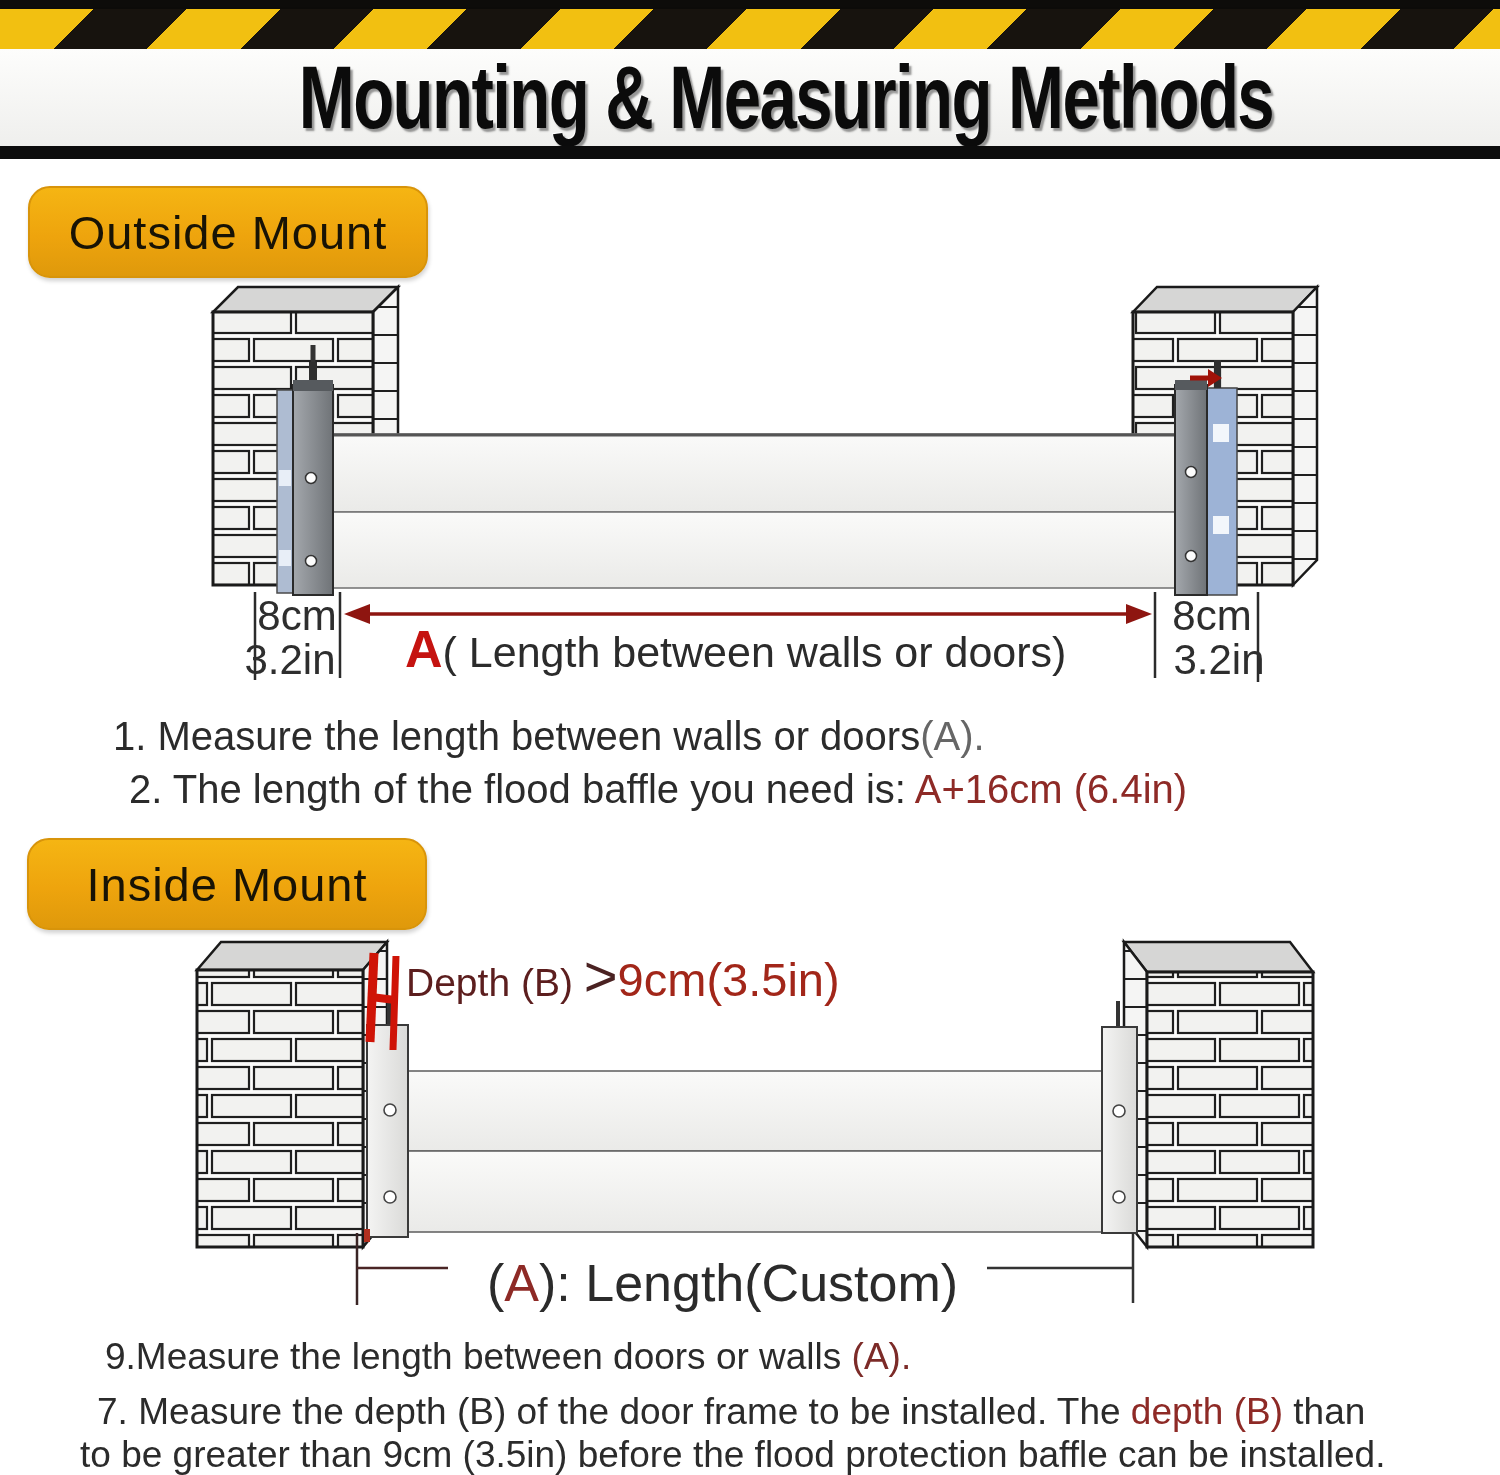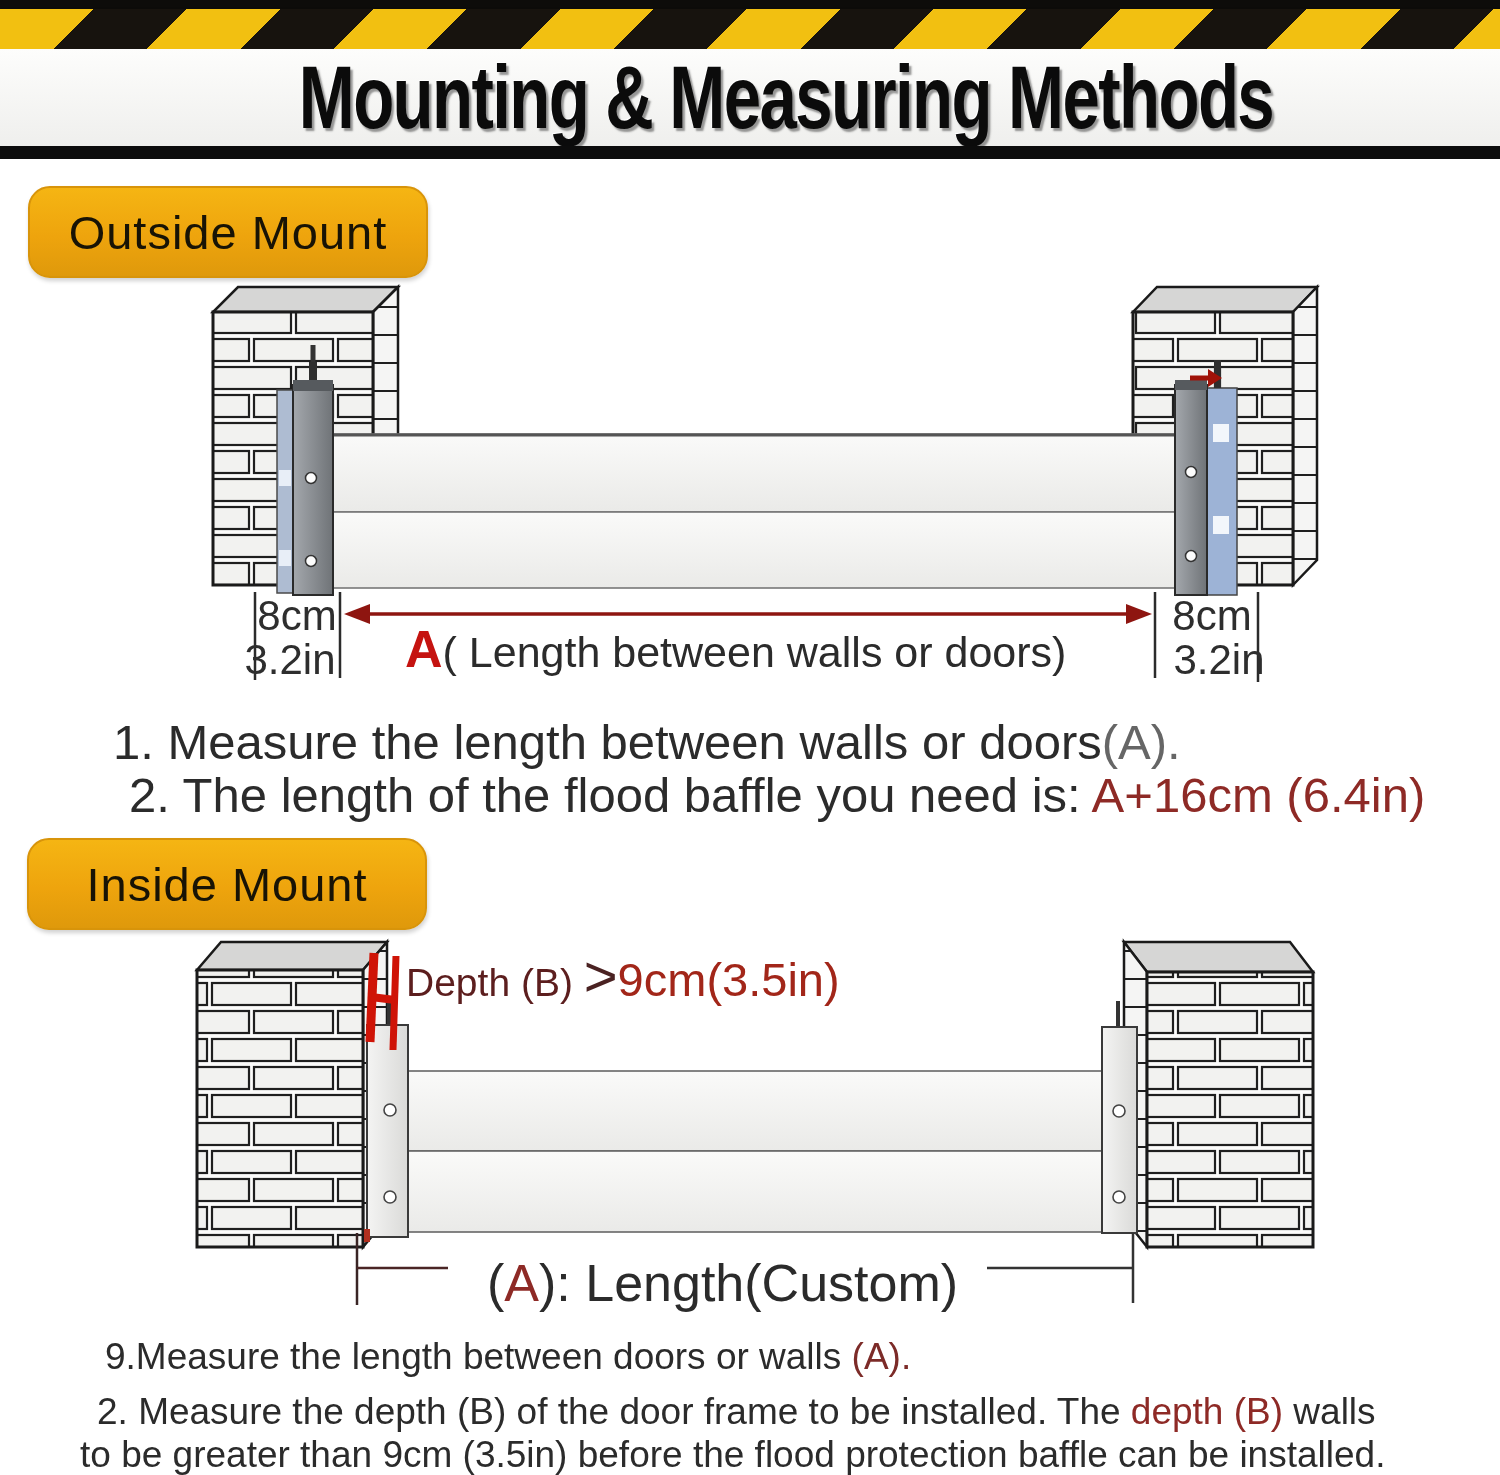--- a/index.html
+++ b/index.html
@@ -28,21 +28,21 @@
   #badge-outside{left:28px;top:186px;}
   #badge-inside{left:27px;top:838px;}
 
   
   svg{position:absolute;left:0;}
   svg text{font-family:"Liberation Sans",sans-serif;}
   #svg-outside{top:270px;}
   #svg-inside{top:930px;}
 
   
-  .step{position:absolute;font-size:49px;color:#2b2b2b;white-space:nowrap;}
+  .step{position:absolute;font-size:40px;color:#2b2b2b;white-space:nowrap;}
   .dim-gray{color:#666;}
   .maroon{color:#8e2a26;}
   .dark-maroon{color:#7c2b28;}
   #o-step1{left:113px;top:714px;}
   #o-step2{left:113px;top:767px;margin-left:16px;}
   #i-step1{left:105px;top:1336px;font-size:37px;}
   #i-step2{left:97px;top:1391px;font-size:37px;}
   #i-step3{left:80px;top:1434px;font-size:37px;}
 </style>
 </head>
@@ -218,16 +218,16 @@
     <g>
       <line x1="357" y1="1233" x2="357" y2="1305" stroke="#3a2525" stroke-width="2.5"></line>
       <line x1="357" y1="1268" x2="448" y2="1268" stroke="#4a2525" stroke-width="2.5"></line>
       <line x1="987" y1="1268" x2="1133" y2="1268" stroke="#333333" stroke-width="2.5"></line>
       <line x1="1133" y1="1233" x2="1133" y2="1303" stroke="#333333" stroke-width="2.5"></line>
       <text x="487" y="1301"><tspan font-size="52" fill="#2b2b2b">(</tspan><tspan font-size="52" fill="#8e2a26">A</tspan><tspan font-size="52" fill="#2b2b2b">): Length(Custom)</tspan></text>
     </g>
   </svg>
 
   <div class="step" id="i-step1"><span>9.Measure the length between doors or walls </span><span class="dark-maroon">(A).</span></div>
-  <div class="step" id="i-step2"><span>2. Measure the depth (B) of the door frame to be installed. The </span><span class="maroon">depth (B)</span><span> walls</span></div>
+  <div class="step" id="i-step2"><span>7. Measure the depth (B) of the door frame to be installed. The </span><span class="maroon">depth (B)</span><span> than</span></div>
   <div class="step" id="i-step3"><span>to be greater than 9cm (3.5in) before the flood protection baffle can be installed.</span></div>
 
 </div>
 
 </body></html>

